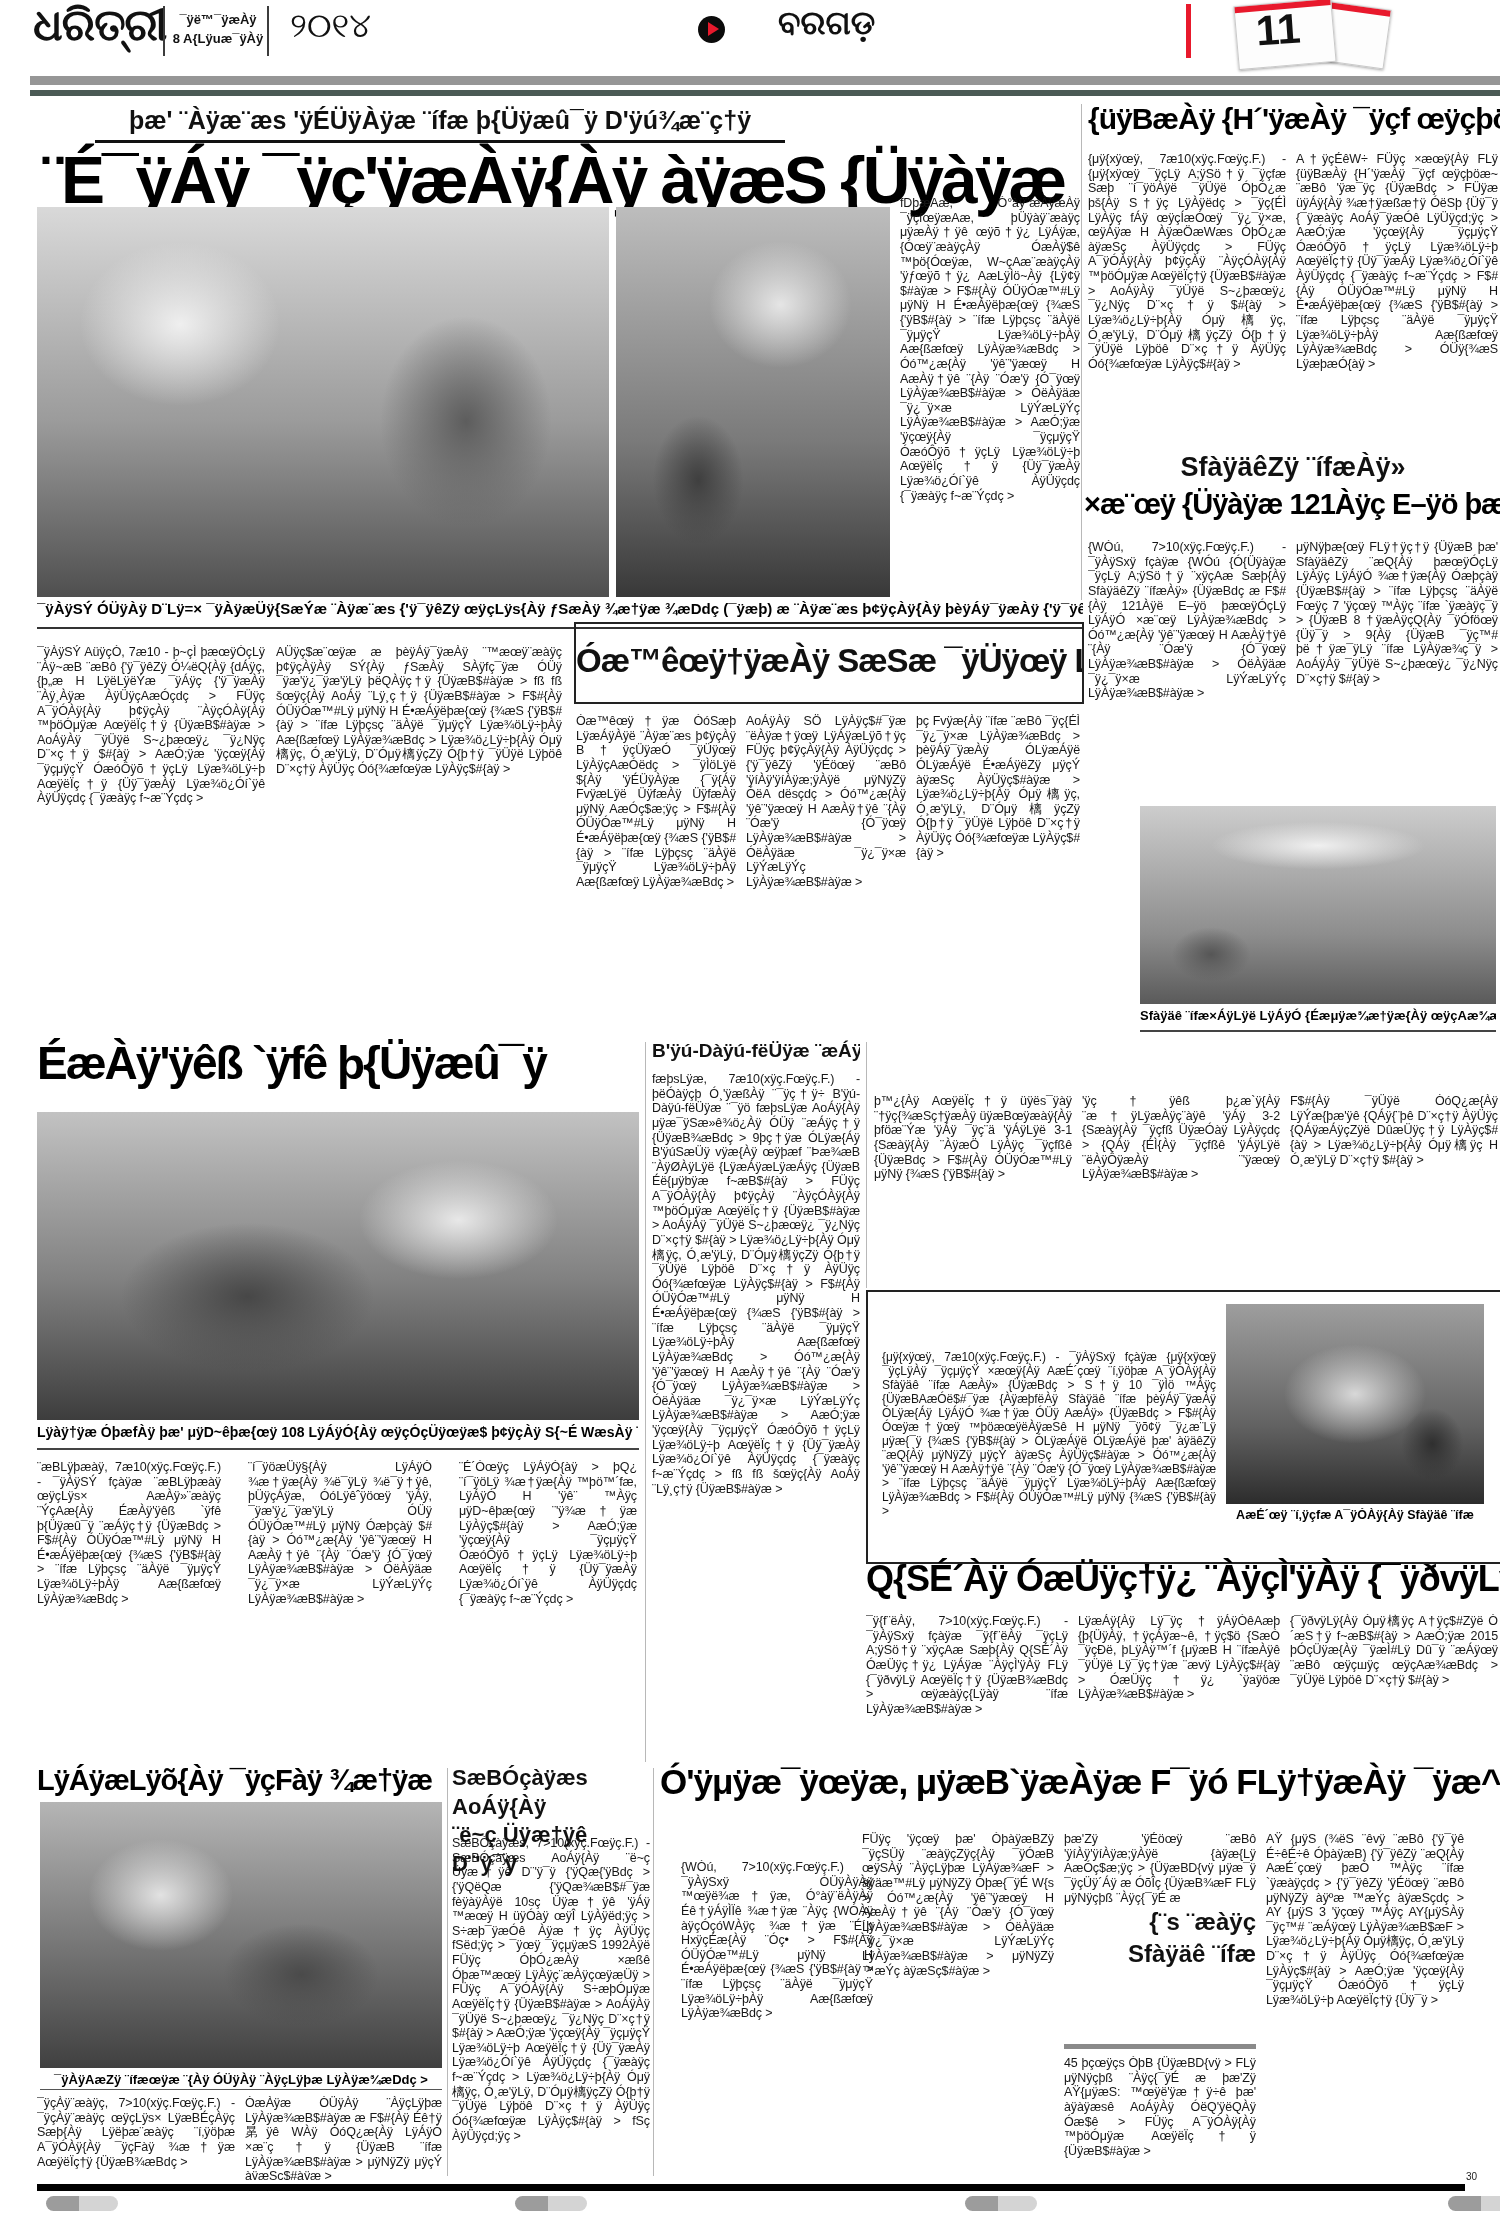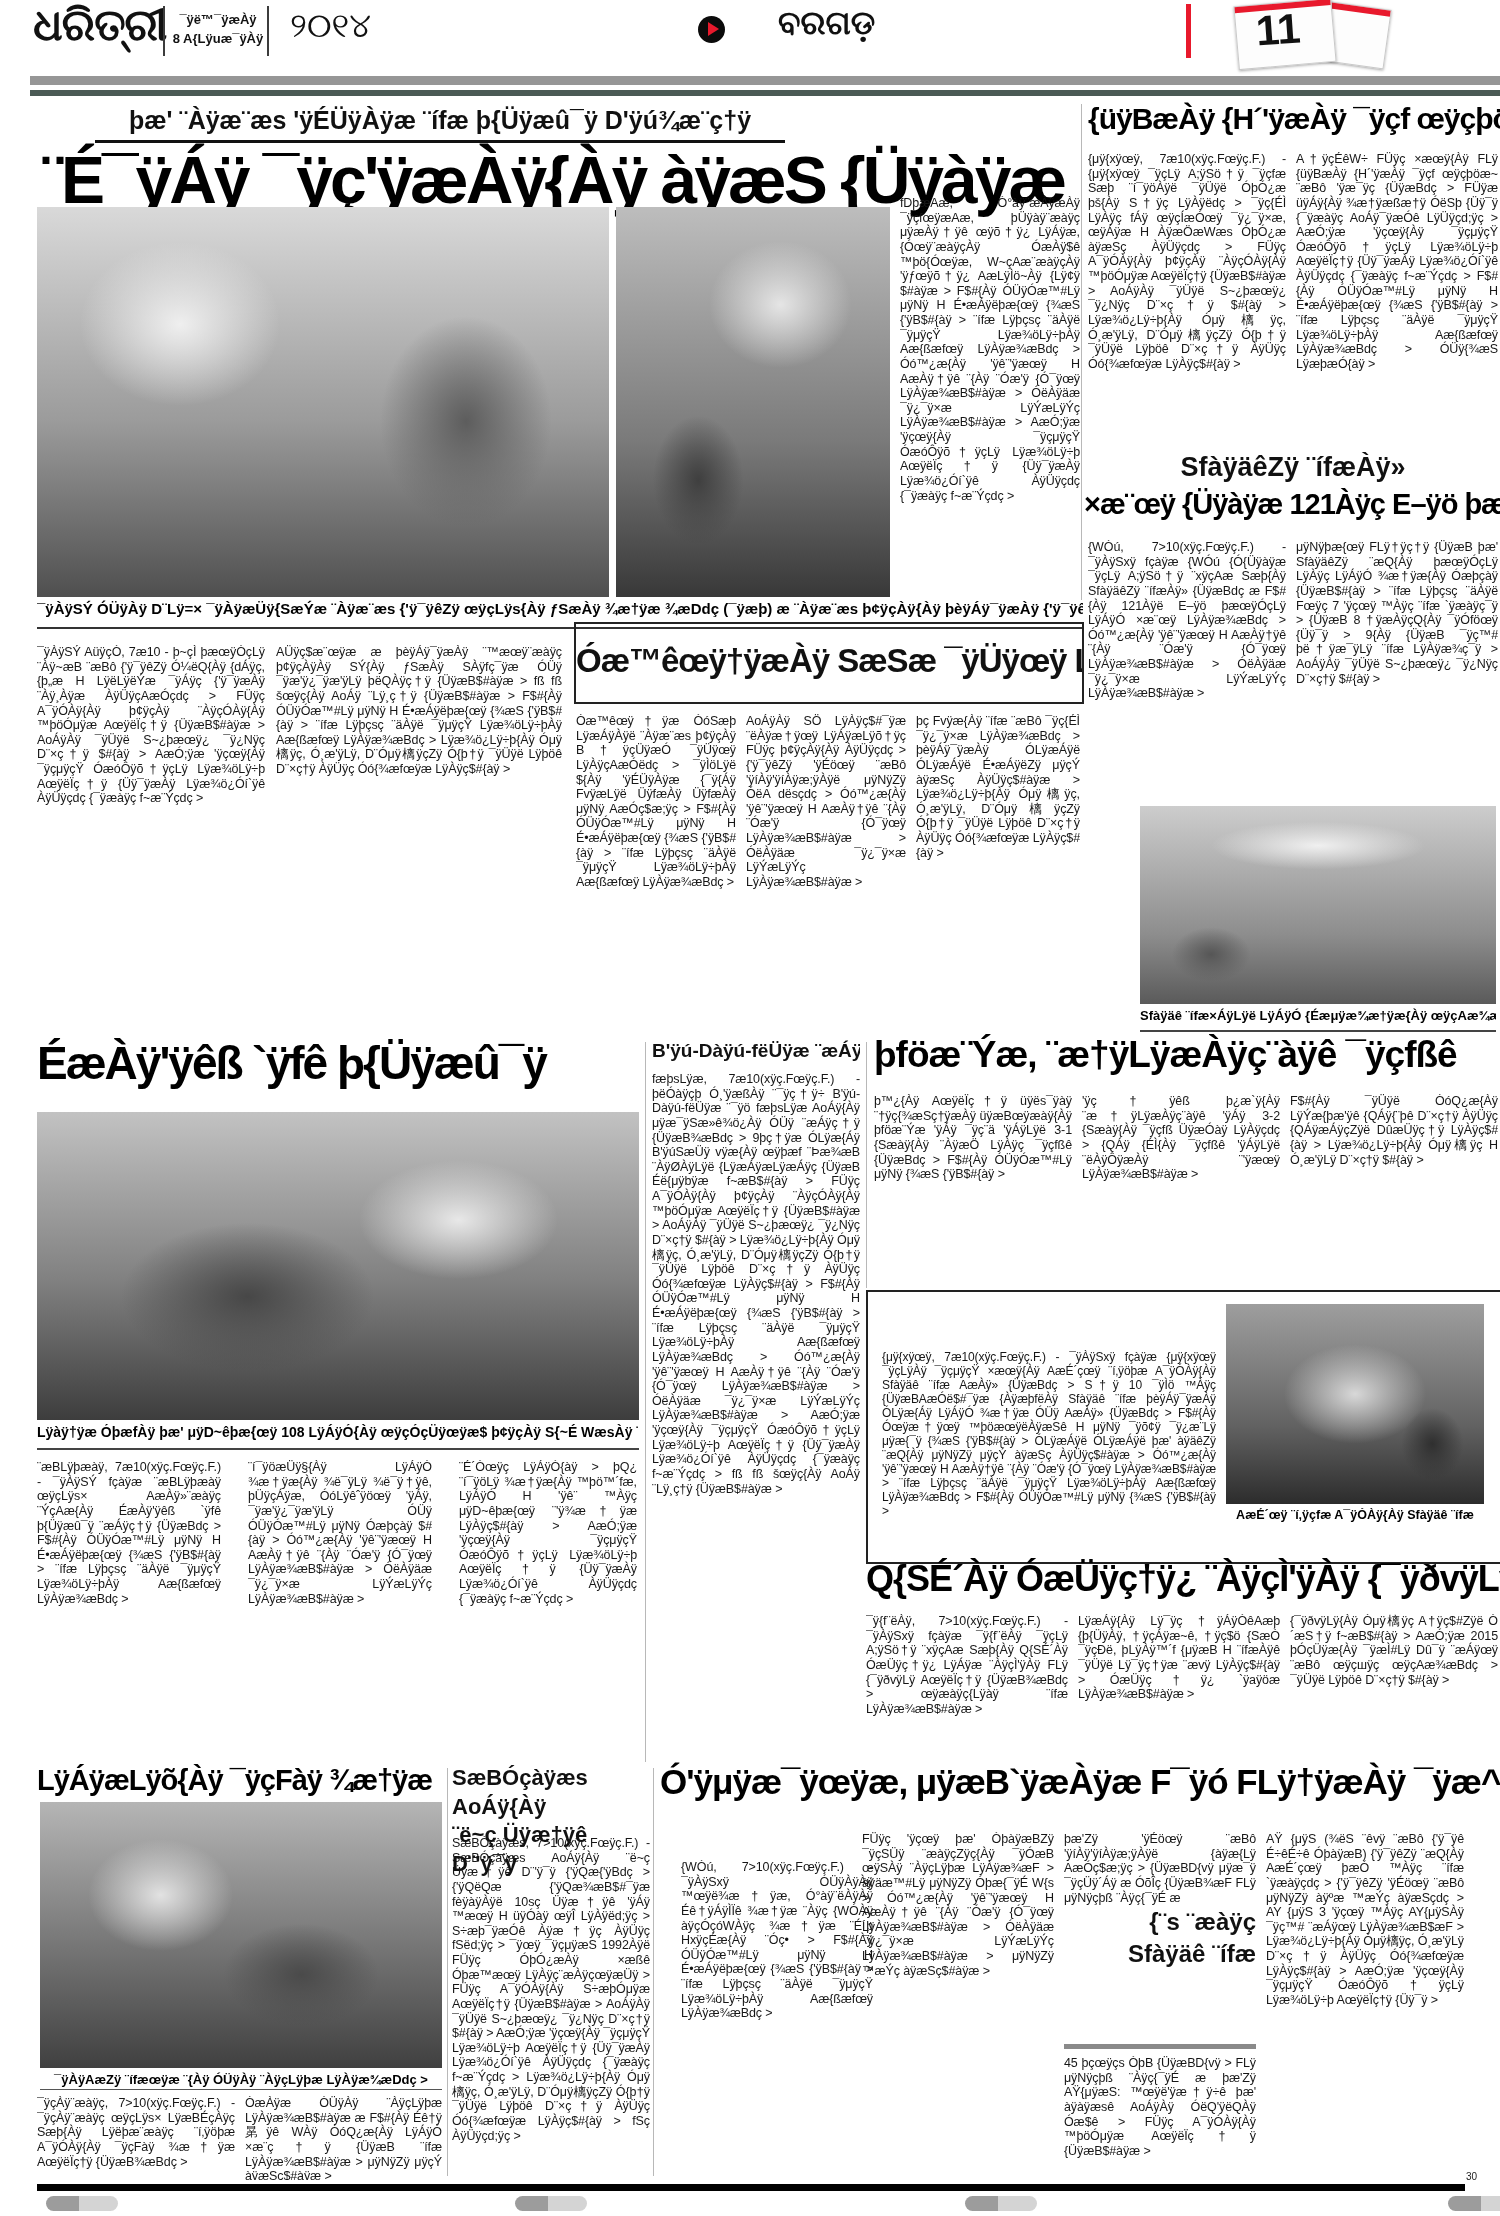--- a/index.html
+++ b/index.html
@@ -93,21 +93,20 @@
   <div class="col" style="left:248px;top:1460px;width:184px;height:298px;">¨í¯ÿöæÜÿ§{Àÿ LÿÁÿÓ ¾æ†ÿæ{Àÿ ¾ë¯ÿLÿ ¾ë¯ÿ†ÿê, þÜÿçÁÿæ, ÓóLÿêˆÿöœÿ 'ÿÁÿ, ¯ÿæ'ÿ¿¯ÿæ'ÿLÿ ÓÜÿ ÓÜÿÓæ™#Lÿ μÿNÿ Óæþçàÿ $#{àÿ &gt; Óó™¿æ{Àÿ 'ÿê¨'ÿæœÿ H AæÀÿ†ÿê ¨{Àÿ ¨Óæ'ÿ {Ó¯ÿœÿ LÿÀÿæ¾æB$#àÿæ &gt; ÓëÀÿäæ ¯ÿ¿¯ÿ×æ LÿÝæLÿÝç LÿÀÿæ¾æB$#àÿæ &gt;</div>
   <div class="col" style="left:459px;top:1460px;width:178px;height:298px;">¨É´Óœÿç LÿÁÿÓ{àÿ &gt; þQ¿ ¨í¯ÿöLÿ ¾æ†ÿæ{Àÿ ™þö™´fæ, LÿÁÿÓ H 'ÿê¨ ™Àÿç μÿD~êþæ{œÿ ¨'ÿ¾æ†ÿæ LÿÀÿç$#{àÿ &gt; AæÓ;ÿæ 'ÿçœÿ{Àÿ ¯ÿçμÿçŸ ÓæóÔÿõ†ÿçLÿ Lÿæ¾öLÿ÷þ AœÿëÏç†ÿ {Üÿ¯ÿæÀÿ Lÿæ¾ö¿Óí`ÿê ÀÿÜÿçdç {¯ÿæàÿç f~æ¨Ýçdç &gt;</div>
 
   <div class="vr" style="left:645px;top:1042px;height:720px;"></div>
 
   <div class="abs" style="left:652px;top:1040px;width:208px;font-size:19px;font-weight:bold;text-align:center;white-space:nowrap;overflow:hidden;">B'ÿú-Dàÿú-fëÜÿæ ¨æÁÿç†ÿ</div>
   <div class="col" style="left:652px;top:1072px;width:208px;height:688px;">fæþsLÿæ, 7æ10(xÿç.Fœÿç.F.) - þëÓàÿçþ Ó¸'ÿæßÀÿ ¨¯ÿç†ÿ÷ B'ÿú-Dàÿú-fëÜÿæ ¨¯ÿö fæþsLÿæ AoÁÿ{Àÿ μÿæ¯ÿSæ»ê¾ö¿Àÿ ÓÜÿ ¨æÁÿç†ÿ {ÜÿæB¾æBdç &gt; 9þç†ÿæ ÓLÿæ{Áÿ B'ÿúSæÜÿ vÿæ{Àÿ œÿþæf ¨Þæ¾æB ¨ÀÿØÀÿLÿë {LÿæÁÿæLÿæÁÿç {ÜÿæB Éë{μÿbÿæ f~æB$#{àÿ &gt; FÜÿç A¯ÿÓÀÿ{Àÿ þ¢ÿçÀÿ ¨ÀÿçÓÀÿ{Àÿ ™þöÓμÿæ AœÿëÏç†ÿ {ÜÿæB$#àÿæ &gt; AoÁÿÀÿ ¯ÿÜÿë S~¿þæœÿ¿ ¯ÿ¿Nÿç D¨×ç†ÿ $#{àÿ &gt; Lÿæ¾ö¿Lÿ÷þ{Àÿ Óμÿ樆ÿç, Ó¸æ'ÿLÿ, D¨Óμÿ樆ÿçZÿ Ó{þ†ÿ ¯ÿÜÿë Lÿþöê D¨×ç†ÿ ÀÿÜÿç Óó{¾æfœÿæ LÿÀÿç$#{àÿ &gt; F$#{Àÿ ÓÜÿÓæ™#Lÿ μÿNÿ H É•æÁÿëþæ{œÿ {¾æS {'ÿB$#{àÿ &gt; ¨ífæ Lÿþçsç ¨äÀÿë ¯ÿμÿçŸ Lÿæ¾öLÿ÷þÀÿ Aæ{ßæfœÿ LÿÀÿæ¾æBdç &gt; Óó™¿æ{Àÿ 'ÿê¨'ÿæœÿ H AæÀÿ†ÿê ¨{Àÿ ¨Óæ'ÿ {Ó¯ÿœÿ LÿÀÿæ¾æB$#àÿæ &gt; ÓëÀÿäæ ¯ÿ¿¯ÿ×æ LÿÝæLÿÝç LÿÀÿæ¾æB$#àÿæ &gt; AæÓ;ÿæ 'ÿçœÿ{Àÿ ¯ÿçμÿçŸ ÓæóÔÿõ†ÿçLÿ Lÿæ¾öLÿ÷þ AœÿëÏç†ÿ {Üÿ¯ÿæÀÿ Lÿæ¾ö¿Óí`ÿê ÀÿÜÿçdç {¯ÿæàÿç f~æ¨Ýçdç &gt; fß fß šœÿç{Àÿ AoÁÿ ¨Lÿ¸ç†ÿ {ÜÿæB$#àÿæ &gt;</div>
 
   <div class="vr" style="left:866px;top:1042px;height:246px;"></div>
 
-  <div class="hl" style="left:874px;top:1034px;width:626px;height:52px;font-size:37px;">þföæ¨Ýæ, ¨æ†ÿLÿæÀÿç¨àÿê ¯ÿçfßê</div>
   <div class="col" style="left:874px;top:1094px;width:198px;height:190px;">þ™¿{Àÿ AœÿëÏç†ÿ üÿës¯ÿàÿ ¨†ÿç{¾æSç†ÿæÀÿ üÿæBœÿæàÿ{Àÿ þföæ¨Ýæ 'ÿÁÿ ¯ÿç¨ä 'ÿÁÿLÿë 3-1 {Sæàÿ{Àÿ ¨ÀÿæÖ LÿÀÿç ¯ÿçfßê {ÜÿæBdç &gt; F$#{Àÿ ÓÜÿÓæ™#Lÿ μÿNÿ {¾æS {'ÿB$#{àÿ &gt;</div>
   <div class="col" style="left:1082px;top:1094px;width:198px;height:190px;">'ÿç†ÿêß þ¿æ`ÿ{Àÿ ¨æ†ÿLÿæÀÿç¨àÿê 'ÿÁÿ 3-2 {Sæàÿ{Àÿ ¯ÿçfß ÜÿæÓàÿ LÿÀÿçdç &gt; {QÁÿ {ÉÌ{Àÿ ¯ÿçfßê 'ÿÁÿLÿë ¨ëÀÿÔÿæÀÿ ¨'ÿæœÿ LÿÀÿæ¾æB$#àÿæ &gt;</div>
   <div class="col" style="left:1290px;top:1094px;width:208px;height:190px;">F$#{Àÿ ¯ÿÜÿë ÓóQ¿æ{Àÿ LÿÝæ{þæ'ÿê {QÁÿ{¨þê D¨×ç†ÿ ÀÿÜÿç {QÁÿæÁÿçZÿë DûæÜÿç†ÿ LÿÀÿç$#{àÿ &gt; Lÿæ¾ö¿Lÿ÷þ{Àÿ Óμÿ樆ÿç H Ó¸æ'ÿLÿ D¨×ç†ÿ $#{àÿ &gt;</div>
 
   <div class="abs" style="left:866px;top:1290px;width:632px;height:270px;border:2px solid #222;">
     <div class="col" style="left:14px;top:58px;width:334px;height:200px;font-size:12px;">{μÿ{xÿœÿ, 7æ10(xÿç.Fœÿç.F.) - ¯ÿÀÿSxÿ fçàÿæ {μÿ{xÿœÿ ¯ÿçLÿÀÿ ¯ÿçμÿçŸ ×æœÿ{Àÿ AæÉ´çœÿ ¨í‚ÿöþæ A¯ÿÓÀÿ{Àÿ Sfàÿäê ¨ífæ AæÀÿ» {ÜÿæBdç &gt; S†ÿ 10 ¯ÿÌö ™Àÿç {ÜÿæBAæÓë$#¯ÿæ {ÀÿæþfëÀÿ Sfàÿäê ¨ífæ þèÿÁÿ¯ÿæÀÿ ÓLÿæ{Áÿ LÿÁÿÓ ¾æ†ÿæ ÓÜÿ AæÀÿ» {ÜÿæBdç &gt; F$#{Àÿ Óœÿæ†ÿœÿ ™þöæœÿëÀÿæSê H μÿNÿ ¯ÿõ¢ÿ ¯ÿ¿æ¨Lÿ μÿæ{¯ÿ {¾æS {'ÿB$#{àÿ &gt; ÓLÿæÁÿë ÓLÿæÁÿë þæ' àÿäêZÿ ¨æQ{Àÿ μÿNÿZÿ μÿçÝ àÿæSç ÀÿÜÿç$#àÿæ &gt; Óó™¿æ{Àÿ 'ÿê¨'ÿæœÿ H AæÀÿ†ÿê ¨{Àÿ ¨Óæ'ÿ {Ó¯ÿœÿ LÿÀÿæ¾æB$#àÿæ &gt; ¨ífæ Lÿþçsç ¨äÀÿë ¯ÿμÿçŸ Lÿæ¾öLÿ÷þÀÿ Aæ{ßæfœÿ LÿÀÿæ¾æBdç &gt; F$#{Àÿ ÓÜÿÓæ™#Lÿ μÿNÿ {¾æS {'ÿB$#{àÿ &gt;</div>
     <div class="ph ph5" style="left:358px;top:12px;width:258px;height:200px;"></div>
     <div class="cap" style="left:358px;top:216px;width:258px;font-size:12.5px;text-align:center;white-space:nowrap;">AæÉ´œÿ ¨í‚ÿçfæ A¯ÿÓÀÿ{Àÿ Sfàÿäê ¨ífæ</div>
   </div>
 

